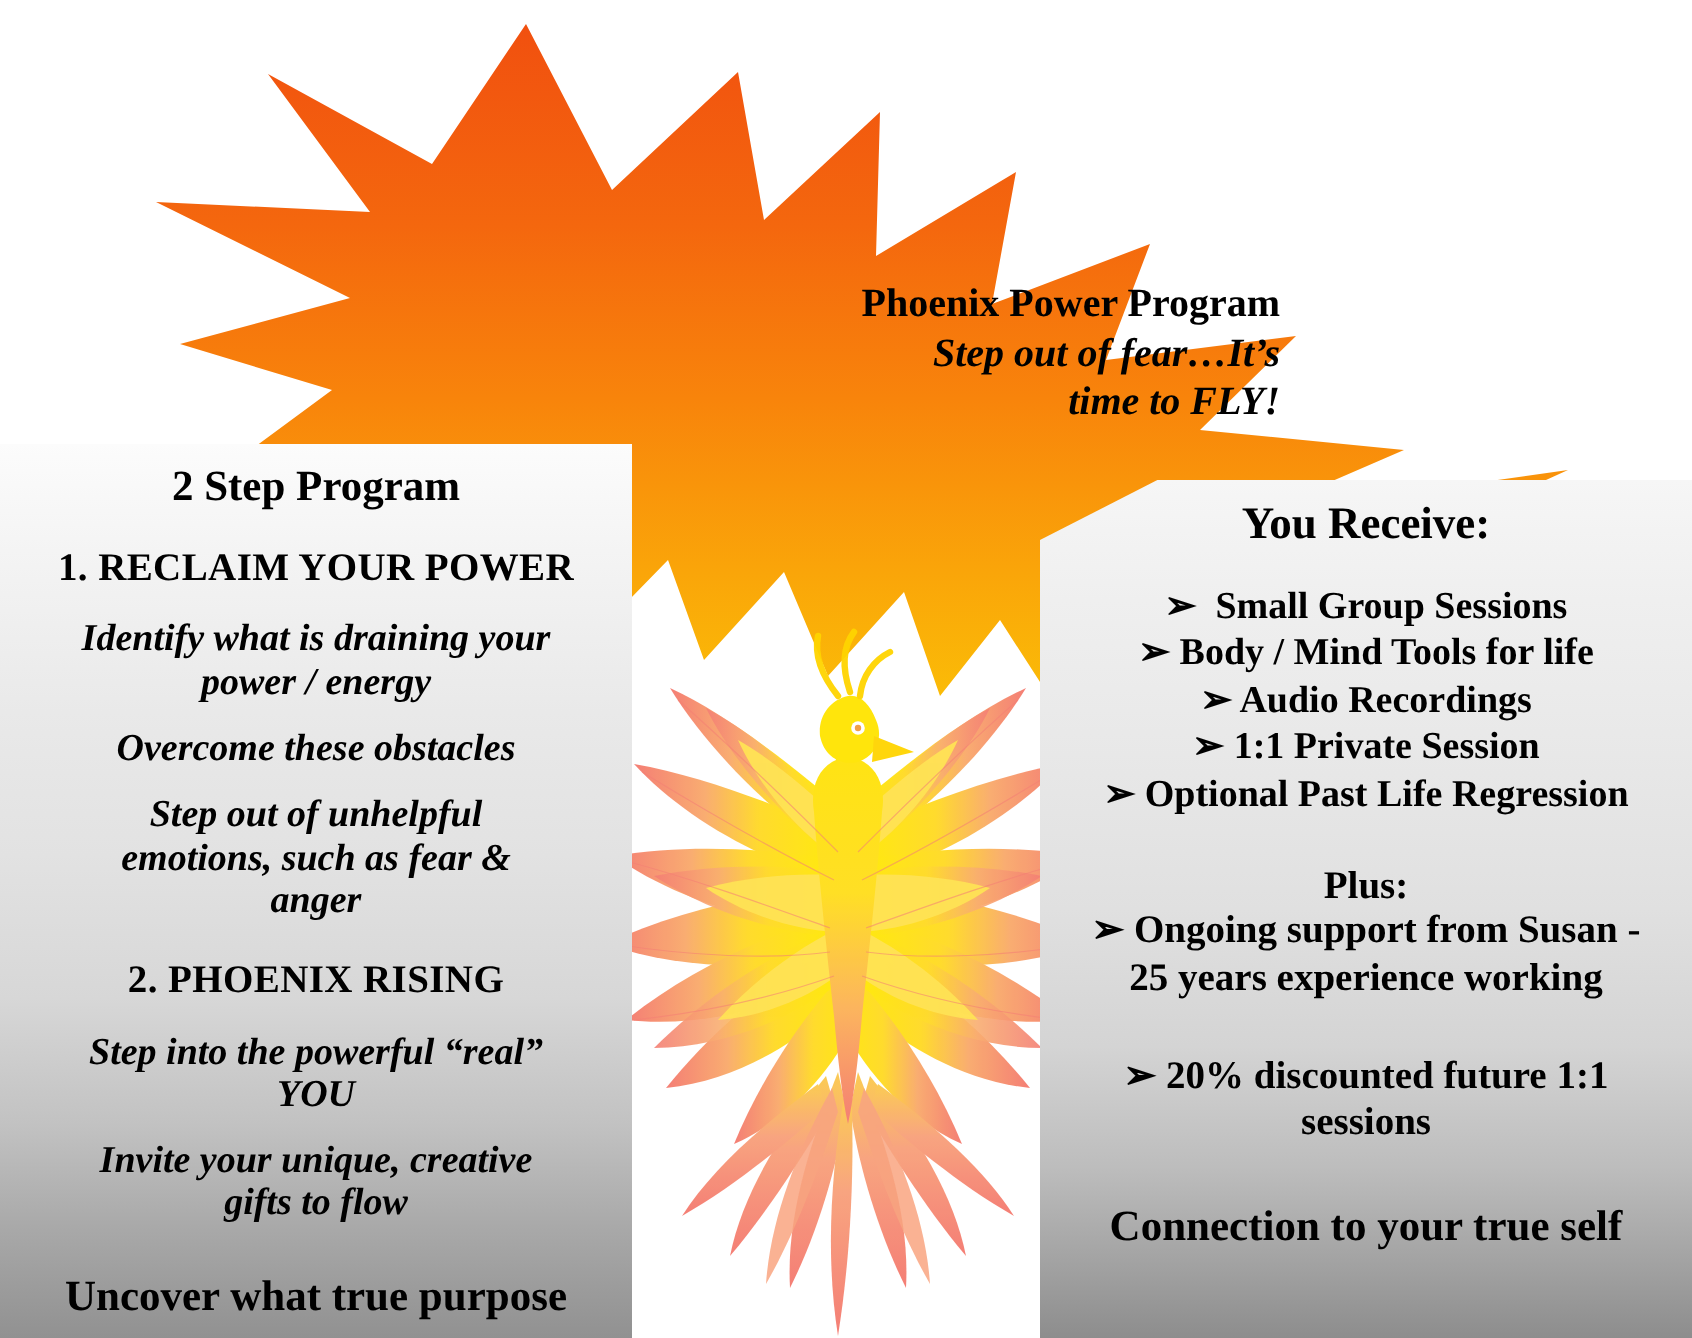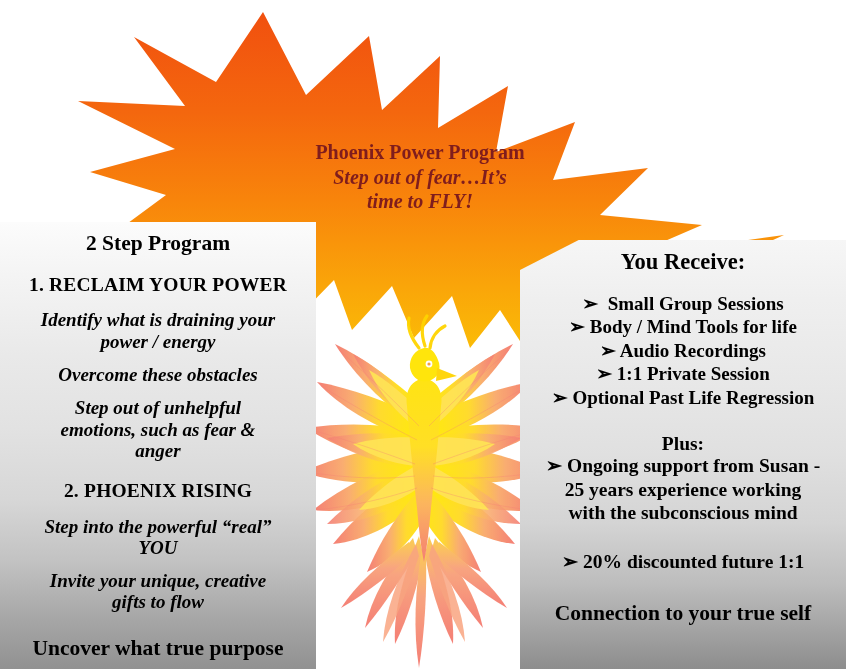--- a/index.html
+++ b/index.html
@@ -116,22 +116,22 @@
 
   .line { display: block; }
 
   
   .burst-text {
     position: absolute;
     z-index: 4;
     left: 200px;
     top: 141px;
     width: 440px;
-    text-align: center;
-    color: #7f1d1d;
+    text-align: right;
+    color: #000000;
   }
   .burst-t1 {
     font-size: 20px;
     font-weight: bold;
     line-height: 1.18;
   }
   .burst-t2 {
     font-size: 20px;
     font-weight: bold;
     font-style: italic;
@@ -369,23 +369,23 @@
       <span class="line"><span>➢</span> <span>Body / Mind Tools for life</span></span>
       <span class="line"><span>➢</span> <span>Audio Recordings</span></span>
       <span class="line"><span>➢</span> <span>1:1 Private Session</span></span>
       <span class="line"><span>➢</span> <span>Optional Past Life Regression</span></span>
     </div>
 
     <div class="hdr r-plus">Plus:</div>
     <div class="hdr r-plusbody">
       <span class="line"><span>➢</span> <span>Ongoing support from Susan -</span></span>
       <span class="line">25 years experience working</span>
-      <span class="line">with the subconscious mind</span>
     </div>
 
     <div class="hdr r-disc">
       <span class="line"><span>➢</span> <span>20% discounted future 1:1</span></span>
+      <span class="line">sessions</span>
     </div>
 
     <div class="hdr r-foot">Connection to your true self</div>
   </div>
 
 </div>
 
 </body></html>

